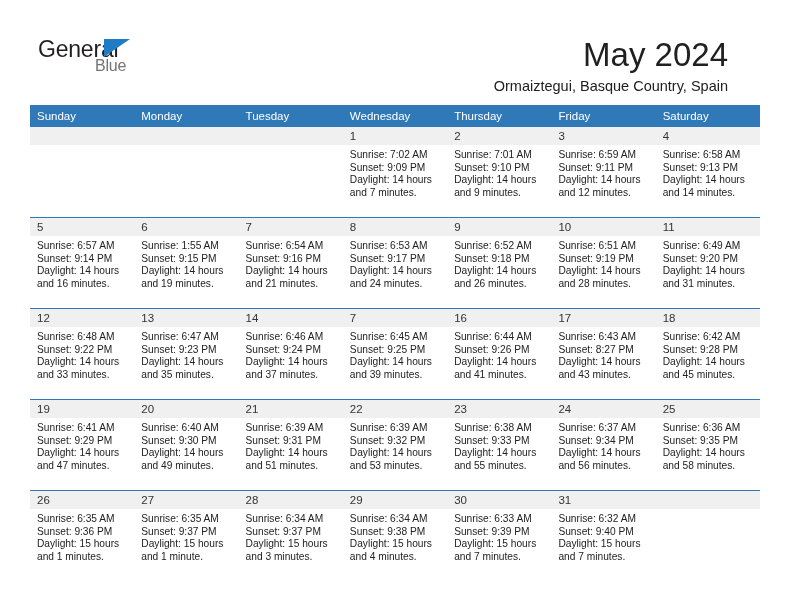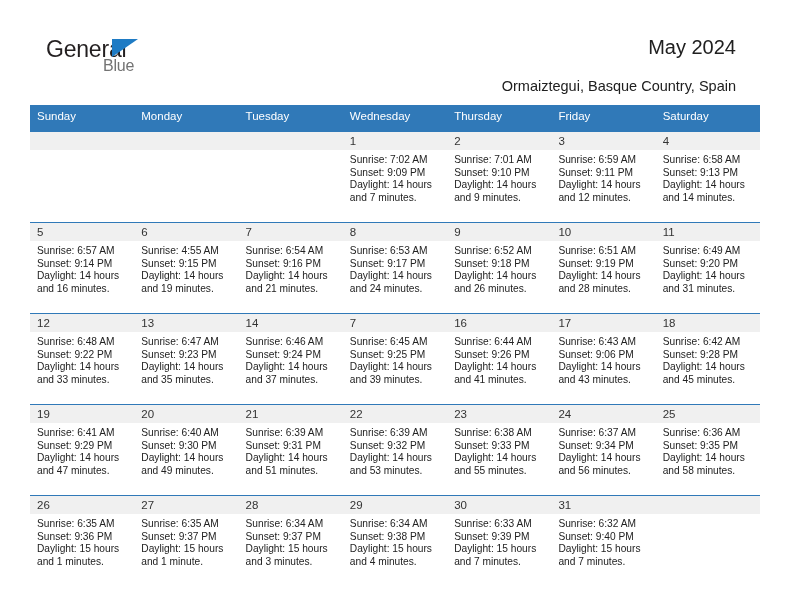--- a/index.html
+++ b/index.html
@@ -18,21 +18,21 @@
   .page {
     position: relative;
     width: 792px;
     height: 612px;
     box-sizing: border-box;
   }
 
   
   .top {
     position: absolute;
-    left: 12px; top: 0;
+    left: 4px; top: 0;
     width: 760px;
     height: 104px;
   }
 
   .logo {
     position: absolute;
     left: 34px;
     top: 36px;
     width: 130px;
     height: 46px;
@@ -60,21 +60,21 @@
     font-size: 16px;
     letter-spacing: -0.2px;
     color: #737373;
     font-family: Liberation Sans, sans-serif;
   }
 
   .title {
     position: absolute;
     right: 36px;
     top: 36px;
-    font-size: 20px;
+    font-size: 33px;
     color: #202020;
     text-align: right;
     white-space: nowrap;
   }
   .subtitle {
     position: absolute;
     right: 36px;
     top: 78px;
     font-size: 14.5px;
     color: #202020;
@@ -92,21 +92,21 @@
     table-layout: fixed;
   }
   .cal col { width: 104.28px; }
 
   .cal thead th {
     background: #3079b8;
     color: #ffffff;
     font-size: 11.5px;
     font-weight: normal;
     text-align: left;
-    padding: 5px 0 10px 7px;
+    padding: 5px 0 5px 7px;
     height: 12px;
     border: none;
   }
 
   .cal tbody td {
     vertical-align: top;
     padding: 0;
     border: none;
     border-top: 1px solid #3079b8;
     height: 90px;
@@ -248,21 +248,21 @@
           <div class="cell-body">
             <div>Sunrise: 6:57 AM</div>
             <div>Sunset: 9:14 PM</div>
             <div>Daylight: 14 hours</div>
             <div>and 16 minutes.</div>
           </div>
         </td>
         <td>
           <div class="daynum">6</div>
           <div class="cell-body">
-            <div>Sunrise: 4:55 AM</div>
+            <div>Sunrise: 1:55 AM</div>
             <div>Sunset: 9:15 PM</div>
             <div>Daylight: 14 hours</div>
             <div>and 19 minutes.</div>
           </div>
         </td>
         <td>
           <div class="daynum">7</div>
           <div class="cell-body">
             <div>Sunrise: 6:54 AM</div>
             <div>Sunset: 9:16 PM</div>
@@ -351,21 +351,21 @@
             <div>Sunrise: 6:44 AM</div>
             <div>Sunset: 9:26 PM</div>
             <div>Daylight: 14 hours</div>
             <div>and 41 minutes.</div>
           </div>
         </td>
         <td>
           <div class="daynum">17</div>
           <div class="cell-body">
             <div>Sunrise: 6:43 AM</div>
-            <div>Sunset: 9:06 PM</div>
+            <div>Sunset: 8:27 PM</div>
             <div>Daylight: 14 hours</div>
             <div>and 43 minutes.</div>
           </div>
         </td>
         <td>
           <div class="daynum">18</div>
           <div class="cell-body">
             <div>Sunrise: 6:42 AM</div>
             <div>Sunset: 9:28 PM</div>
             <div>Daylight: 14 hours</div>

